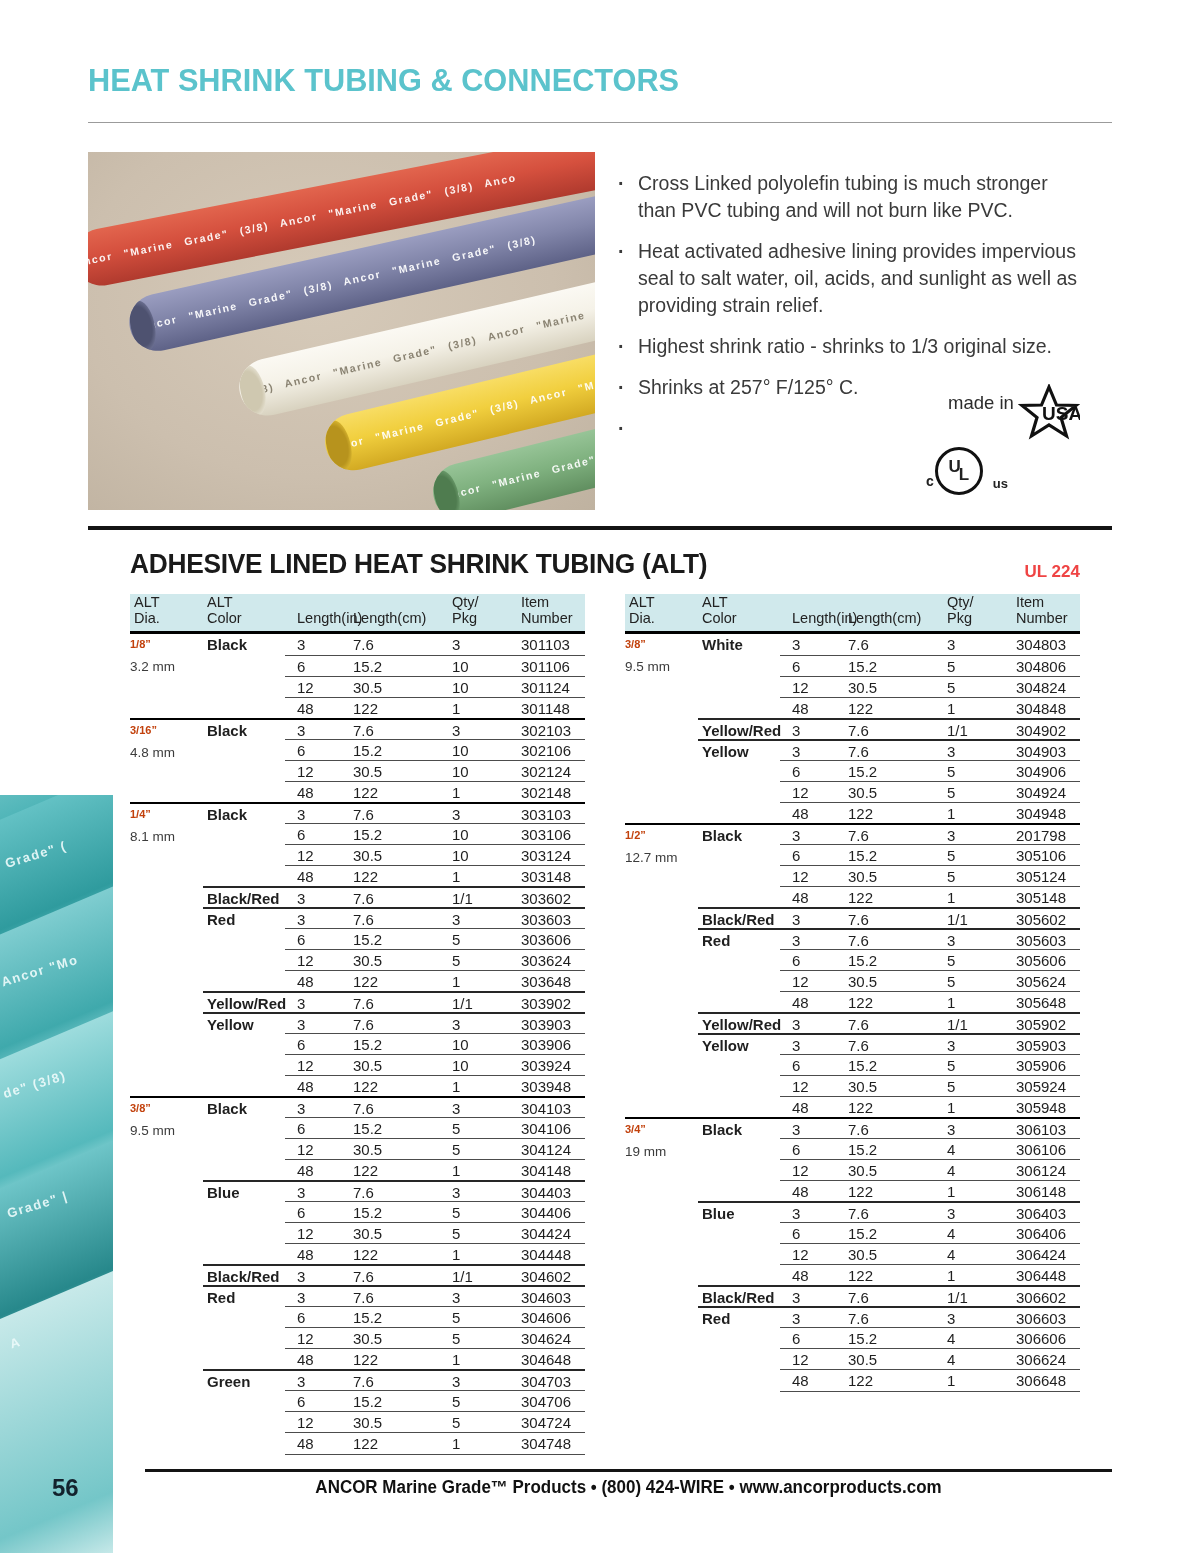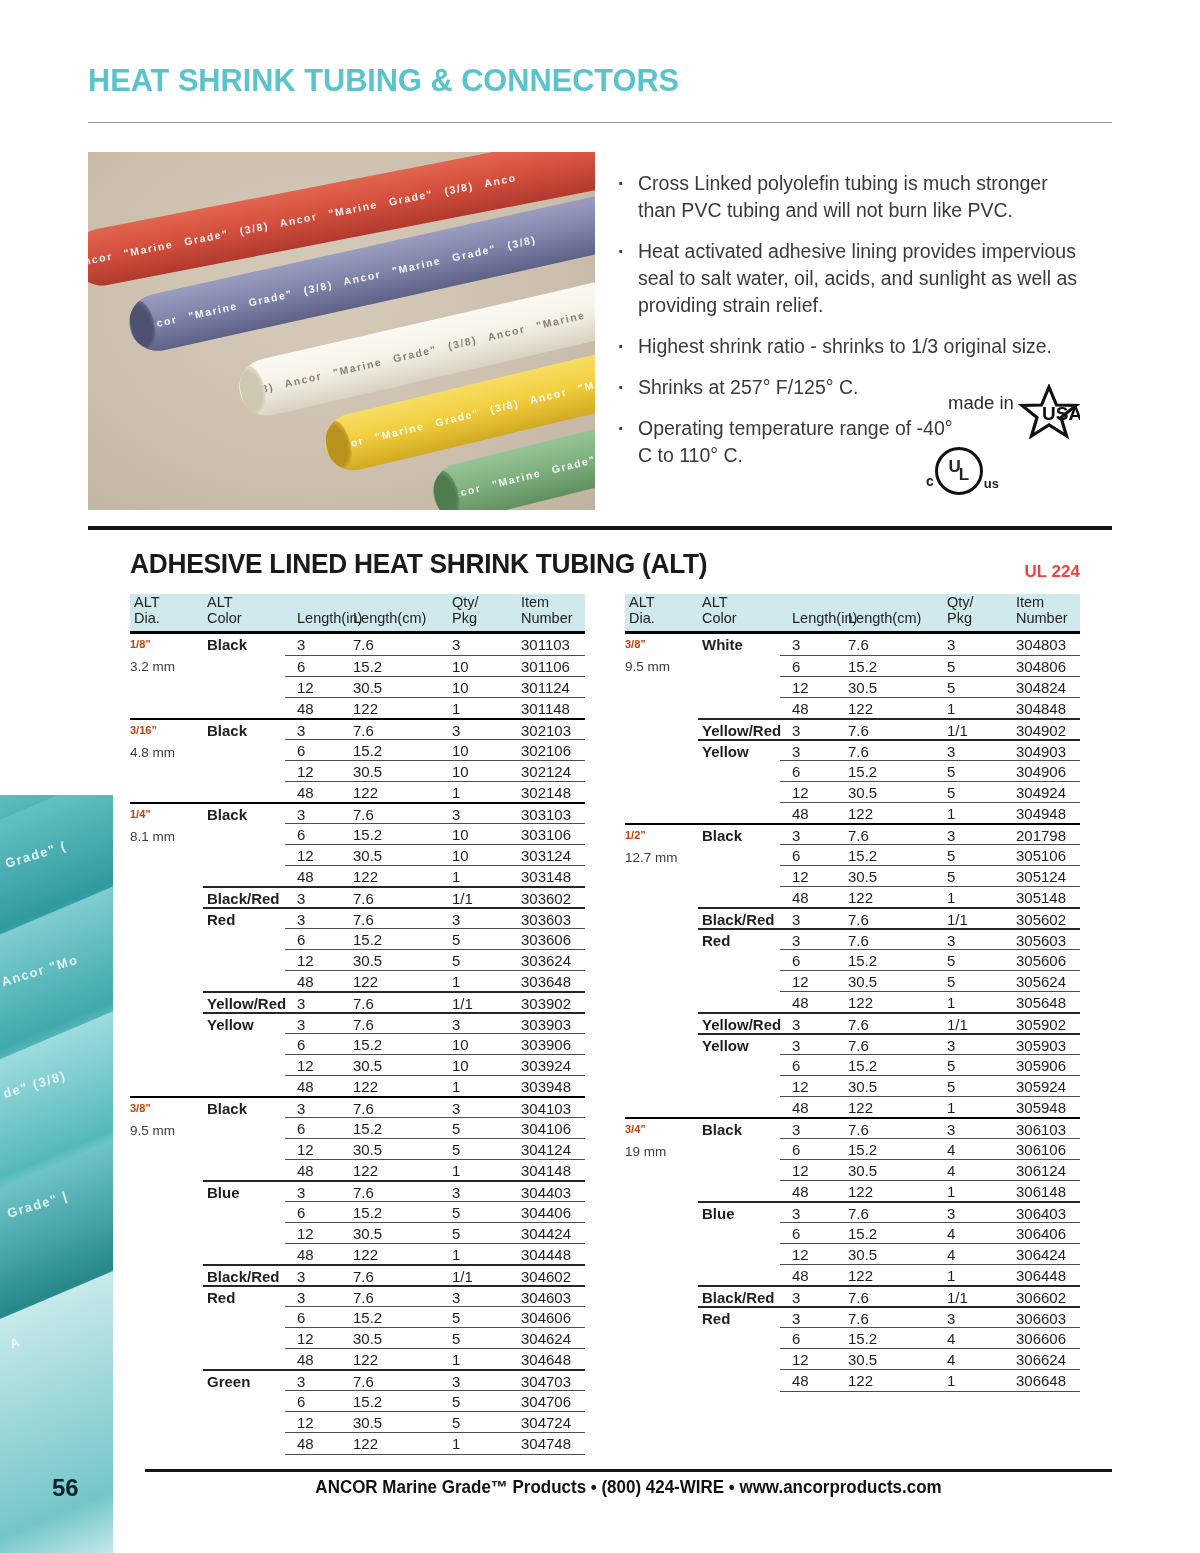--- a/index.html
+++ b/index.html
@@ -40,21 +40,21 @@
   .made-in{position:absolute;left:948px;top:384px;display:flex;align-items:flex-start;color:#2d2d2d;}
   .made-in .made-in-text{font-size:18.5px;margin-top:8px;margin-right:4px;}
   .ul-badge{position:absolute;left:926px;top:447px;display:flex;align-items:flex-end;}
   .ul-c{font-size:14px;font-weight:bold;margin-right:1px;margin-bottom:6px;}
   .ul-circle{
     width:42px;height:42px;border:3.5px solid #111;border-radius:50%;
     display:flex;align-items:center;justify-content:center;position:relative;
   }
   .ul-u{font-size:17px;font-weight:bold;position:relative;top:-4px;left:1px;}
   .ul-l{font-size:17px;font-weight:bold;position:relative;top:4px;left:-1px;}
-  .ul-us{font-size:13px;font-weight:bold;margin-left:1px;margin-bottom:4px;}
+  .ul-us{font-size:13px;font-weight:bold;margin-left:10px;margin-bottom:4px;}
   
   .rule-thick{position:absolute;left:88px;top:526px;width:1024px;height:4px;background:#141414;}
   .table-title{
     position:absolute;left:130px;top:548px;font-size:28px;font-weight:bold;color:#1a1a1a;
     transform:scaleX(.94);transform-origin:left center;white-space:nowrap;letter-spacing:-.3px;
   }
   .ul-rating{position:absolute;left:992px;top:562px;width:88px;text-align:right;
     font-size:17px;font-weight:bold;color:#ef4444;}
   
   .dtable{position:absolute;top:594px;width:455px;}
@@ -146,21 +146,20 @@
       <div class="bullet">
         <span class="dot">·</span>
         <span class="text">Highest shrink ratio - shrinks to 1/3 original size.</span>
       </div>
       <div class="bullet">
         <span class="dot">·</span>
         <span class="text">Shrinks at 257° F/125° C.</span>
       </div>
       <div class="bullet narrow">
         <span class="dot">·</span>
-        <span class="text">Operating temperature range of -40° C to 110° C.</span>
       </div>
     </div>
 
   <div class="made-in">
     <span class="made-in-text">made in</span>
     <svg width="62" height="60" viewBox="0 0 62 60">
       <path d="M31 3 L38.5 21 L58 21.5 L43 33.5 L48.5 52 L31 41 L13.5 52 L19 33.5 L4 21.5 L23.5 21 Z" fill="#ffffff" stroke="#111" stroke-width="3.2" stroke-linejoin="miter"></path>
       <text x="24" y="36" font-family="Liberation Sans, sans-serif" font-size="19" font-weight="bold" fill="#111" id="usa-text-svg">USA</text>
     </svg>
   </div>

